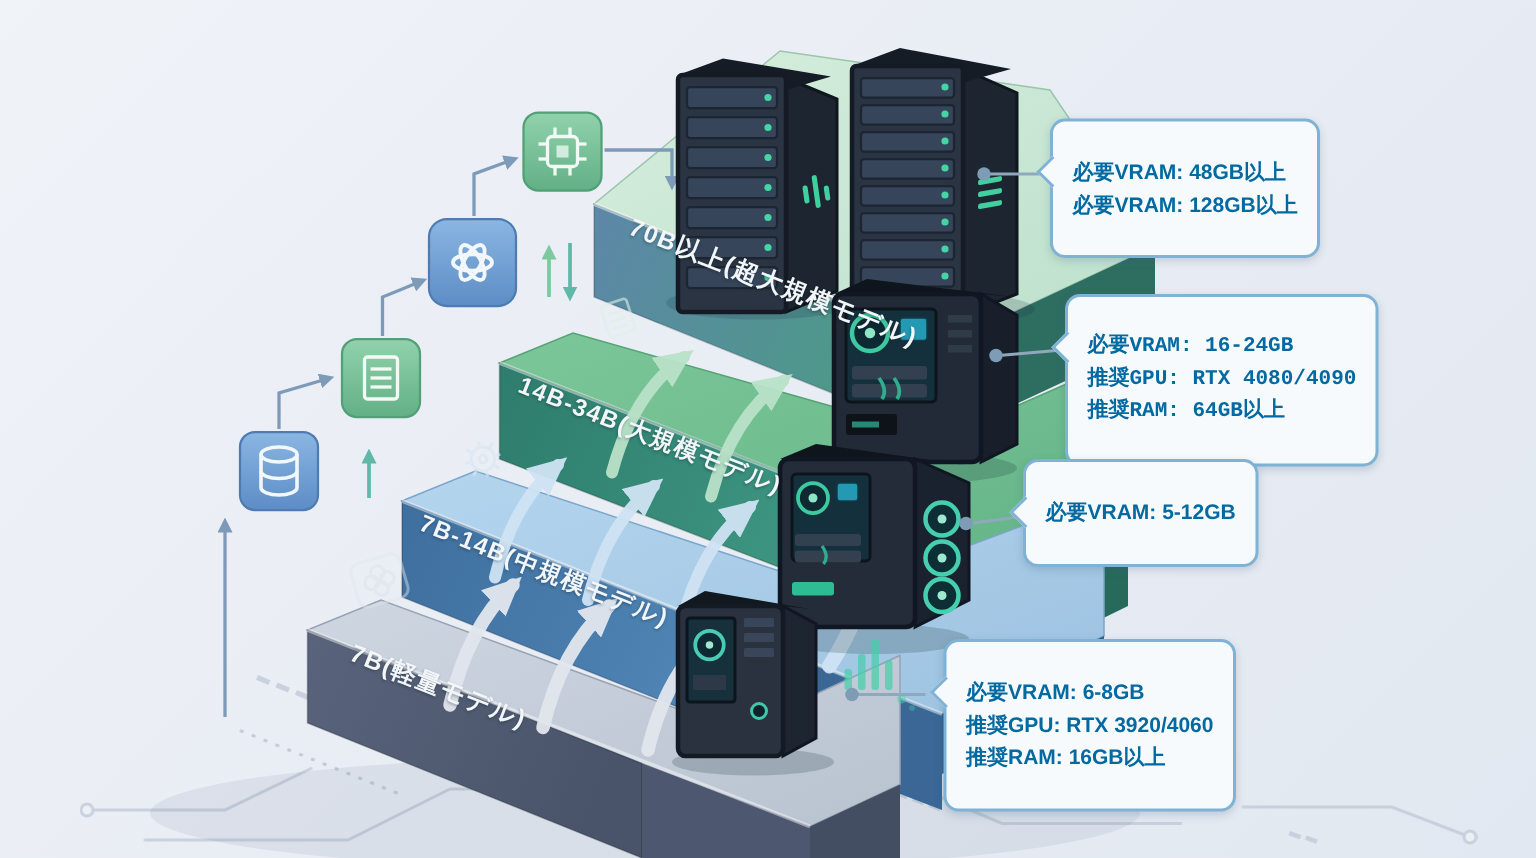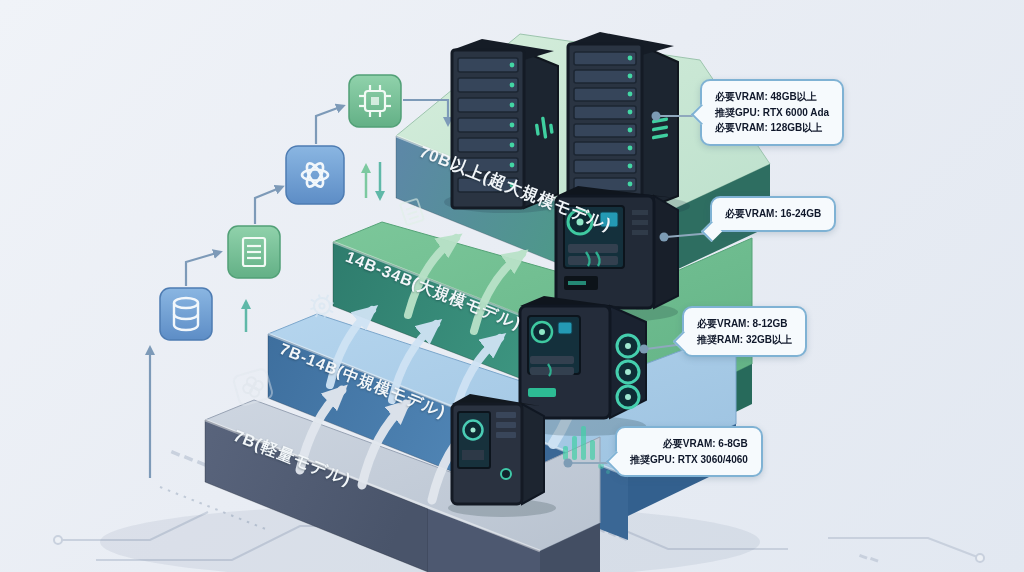--- a/index.html
+++ b/index.html
@@ -8,30 +8,30 @@
     font-family:"Liberation Sans","DejaVu Sans",sans-serif;}
   svg.scene{position:absolute;inset:0;}
   .tier-label{position:absolute;color:#f2f6f9;font-weight:bold;font-size:16px;
     letter-spacing:1px;transform-origin:0 0;transform:rotate(21.5deg);
     text-shadow:0 1px 2px rgba(10,30,40,.35);white-space:nowrap;z-index:2;}
   .l1{left:424px;top:141px;font-size:16.5px;}
   .l2{left:350px;top:247px;}
   .l3{left:284px;top:339px;}
   .l4{left:238px;top:425px;font-size:16.5px;}
   .callout{position:absolute;background:#f6fafd;border:2px solid #7fb2d4;
-    border-radius:10px;padding:8px 13px;color:#0f172a;font-weight:bold;
-    font-size:10px;line-height:1.55;white-space:nowrap;z-index:3;
+    border-radius:10px;padding:23px 13px;color:#0369a1;font-weight:bold;
+    font-size:14px;line-height:1.55;white-space:nowrap;z-index:3;
     box-shadow:0 2px 6px rgba(60,90,120,.22);}
   .callout::before{content:"";position:absolute;left:-8px;top:26px;width:13px;height:13px;
     background:#f6fafd;border-left:2px solid #7fb2d4;border-bottom:2px solid #7fb2d4;
     transform:rotate(45deg);}
   .c1{left:700px;top:79px;}
-  .c2{left:710px;top:196px;}
+  .c2{left:710px;top:196px;font-family:Liberation Mono, monospace;}
   .c3{left:682px;top:306px;}
-  .c4{left:615px;top:426px;text-align:right;}
+  .c4{left:629px;top:426px;}
 </style>
 </head>
 <body>
 
 <div class="stage">
 
 <svg class="scene" width="1024" height="572" viewBox="0 0 1024 572">
   <defs>
     <linearGradient id="gFace1" x1="0" y1="0" x2="1" y2="0.3">
       <stop offset="0" stop-color="#5d87a8"></stop>
@@ -397,28 +397,29 @@
   </g>
 </svg>
 
 <div class="tier-label l1">70B以上(超大規模モデル)</div>
 <div class="tier-label l2">14B-34B(大規模モデル)</div>
 <div class="tier-label l3">7B-14B(中規模モデル)</div>
 <div class="tier-label l4">7B(軽量モデル)</div>
 
 <div class="callout c1">
   <div>必要VRAM: 48GB以上</div>
-  <div>推奨GPU: RTX 6000 Ada</div>
   <div>必要VRAM: 128GB以上</div>
 </div>
 <div class="callout c2">
   <div>必要VRAM: 16-24GB</div>
+  <div>推奨GPU: RTX 4080/4090</div>
+  <div>推奨RAM: 64GB以上</div>
 </div>
 <div class="callout c3">
-  <div>必要VRAM: 8-12GB</div>
-  <div>推奨RAM: 32GB以上</div>
+  <div>必要VRAM: 5-12GB</div>
 </div>
 <div class="callout c4">
   <div>必要VRAM: 6-8GB</div>
-  <div>推奨GPU: RTX 3060/4060</div>
+  <div>推奨GPU: RTX 3920/4060</div>
+  <div>推奨RAM: 16GB以上</div>
 </div>
 
 </div>
 
 </body></html>

